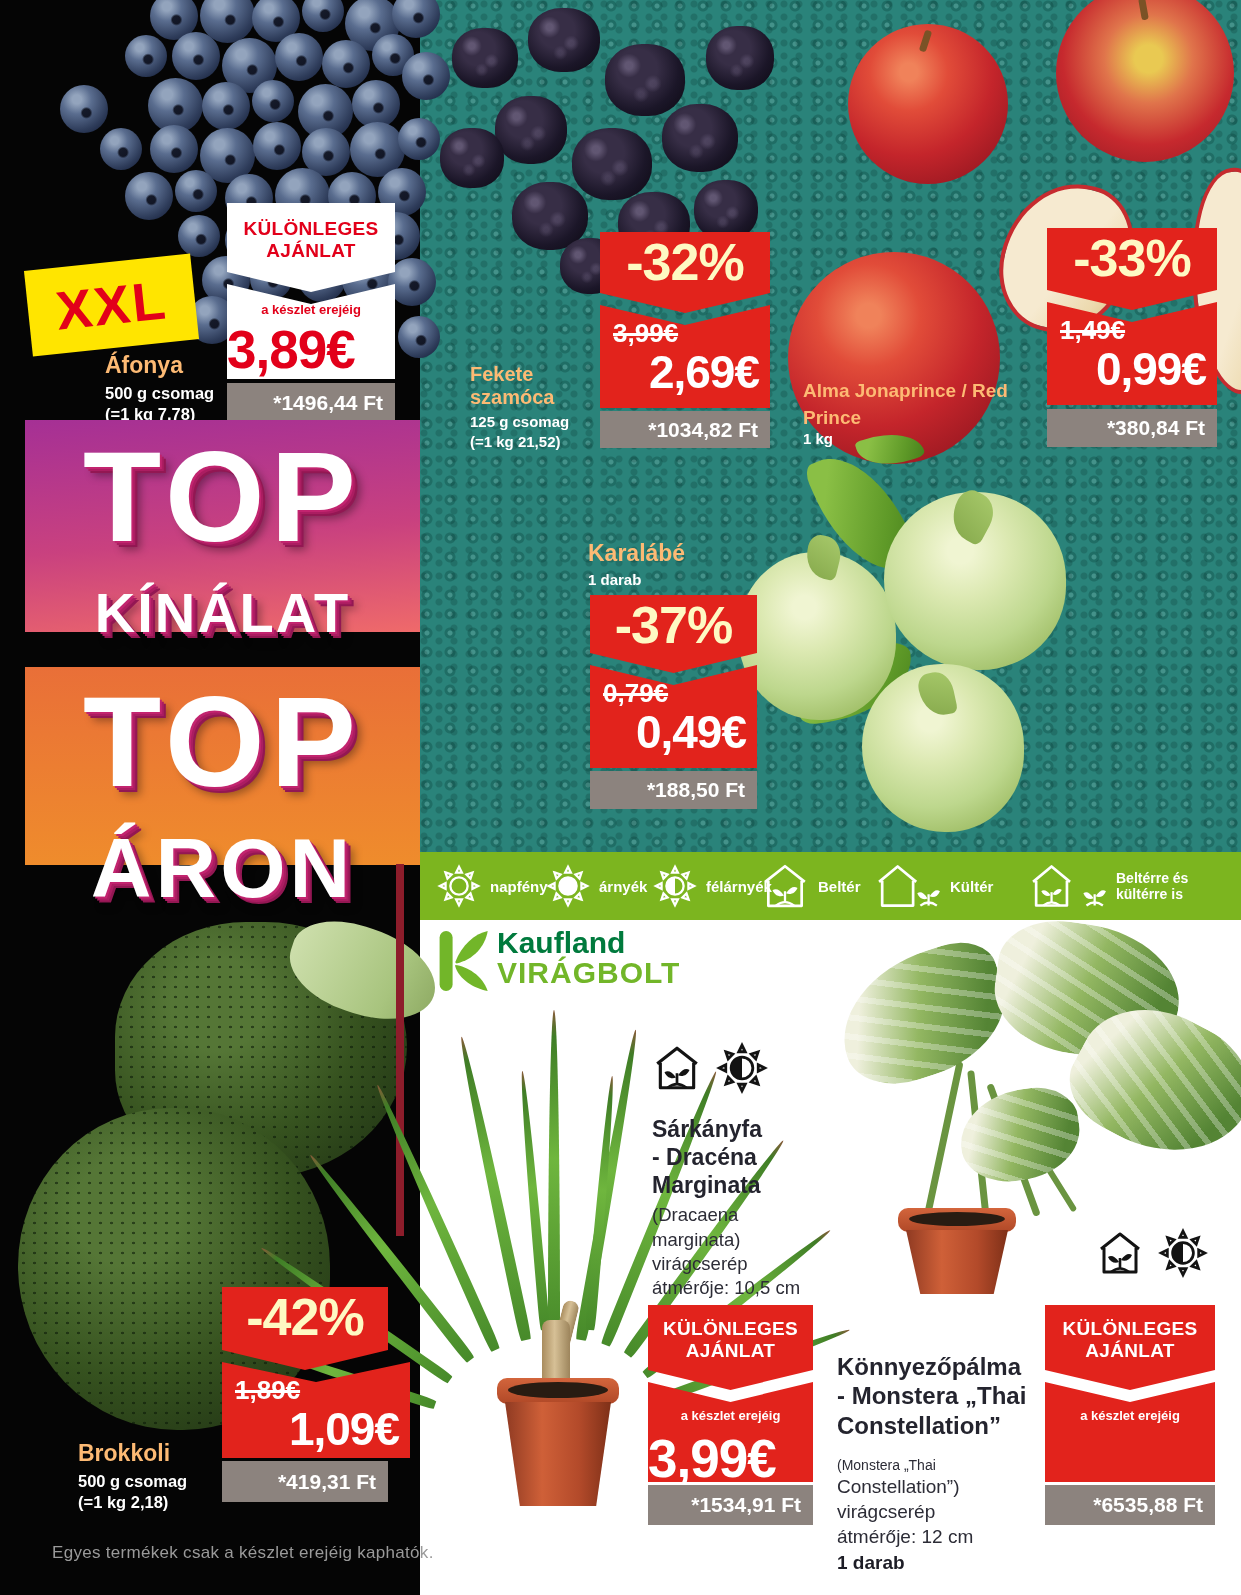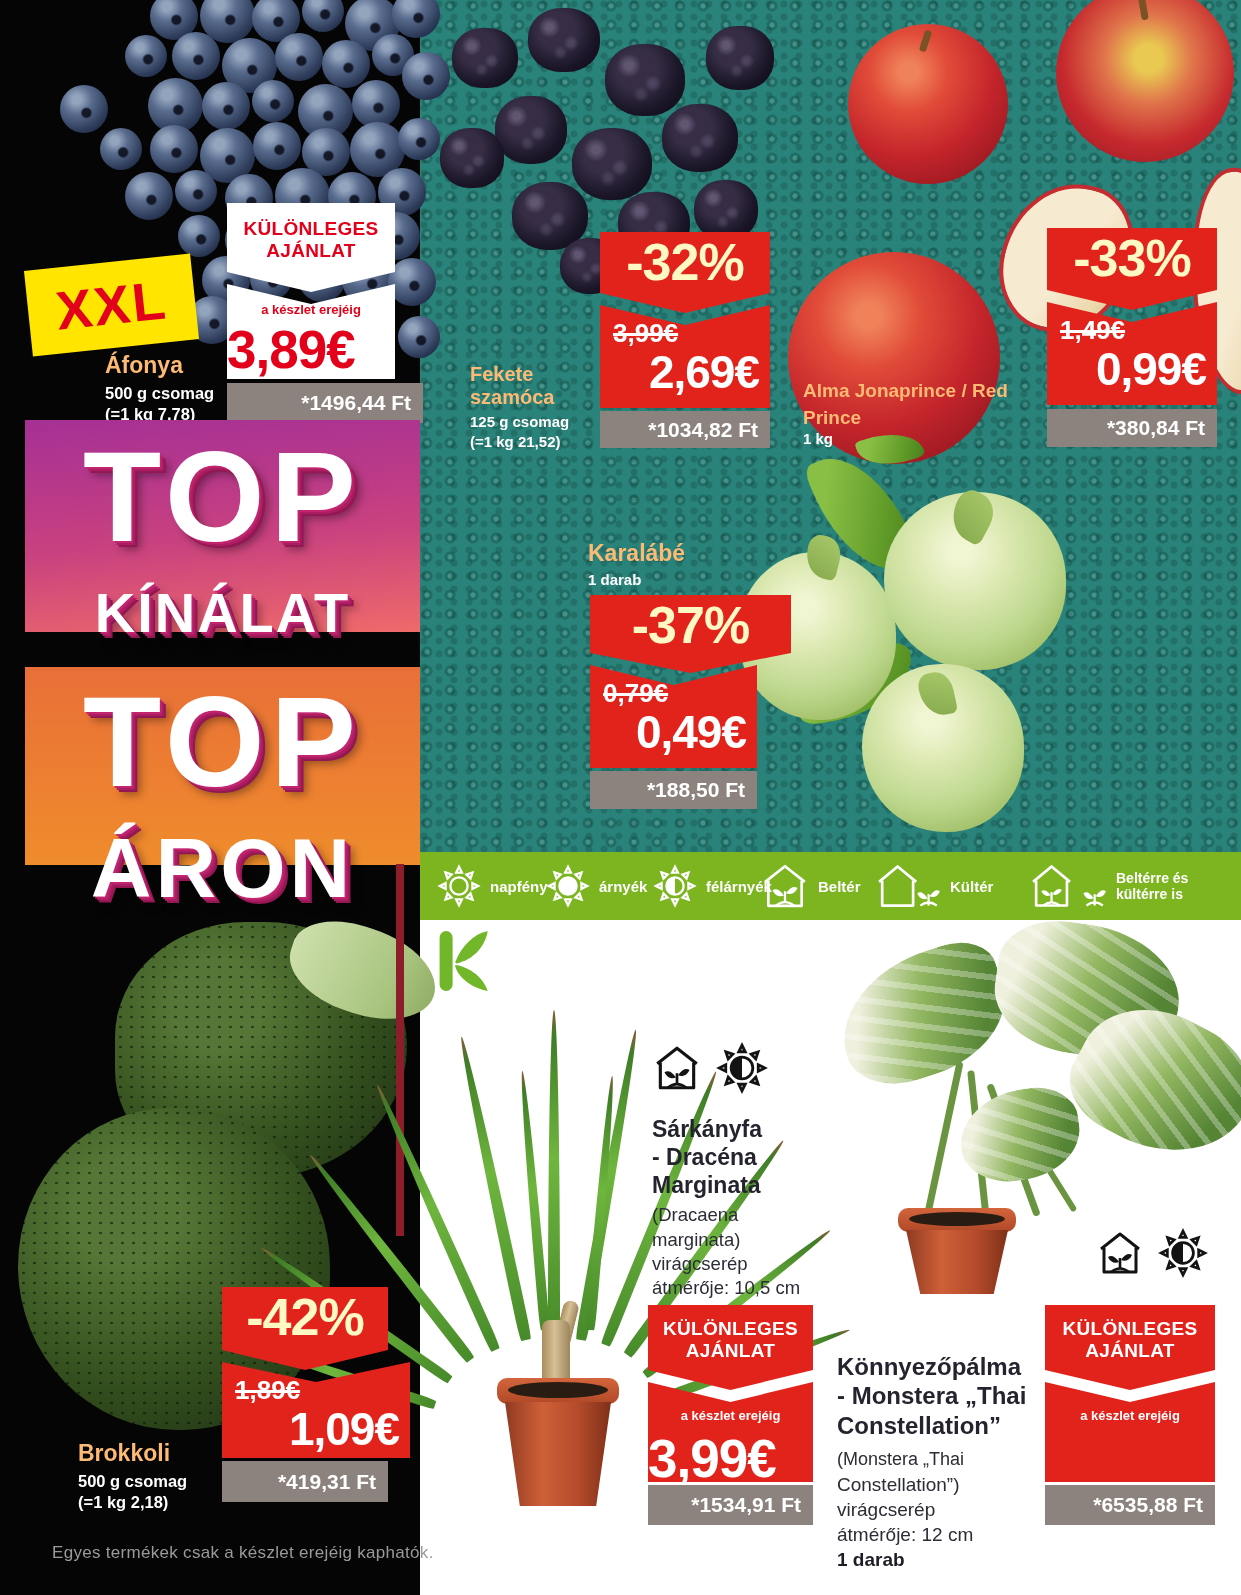--- a/index.html
+++ b/index.html
@@ -208,21 +208,21 @@
     <div class="seg-top white-bg" style="left:227px;top:203px;width:168px;height:89px">
       <div class="offer-title" style="color:#e2001a;padding-top:15px">
         <div>KÜLÖNLEGES</div>
         <div>AJÁNLAT</div>
       </div>
     </div>
     <div class="seg-bot white-bg" style="left:227px;top:284px;width:168px;height:95px">
       <div class="stocknote" style="color:#e2001a;margin-top:18px">a készlet erejéig</div>
       <div class="cenprice" style="color:#e2001a;margin-top:2px">3,89€</div>
     </div>
-    <div class="huf" style="left:227px;top:383px;width:196px;height:40px">*1496,44 Ft</div>
+    <div class="huf" style="left:227px;top:383px;width:168px;height:40px">*1496,44 Ft</div>
   </div>
 
   <div class="abs" style="left:105px;top:352px">
     <div class="pname big">Áfonya</div>
     <div class="ppack" style="font-size:16.5px;margin-top:4px">500 g csomag</div>
     <div class="ppack" style="font-size:16.5px">(=1 kg 7,78)</div>
   </div>
 
   <div>
     <div class="abs grad1"></div>
@@ -265,21 +265,21 @@
     <div class="pname" style="font-size:19px">Alma Jonaprince / Red</div>
     <div class="pname" style="font-size:19px;margin-top:5px">Prince</div>
     <div class="ppack">1 kg</div>
   </div>
 
   <div class="abs" style="left:588px;top:540px">
     <div class="pname big">Karalábé</div>
     <div class="ppack" style="margin-top:3px">1 darab</div>
   </div>
   <div>
-    <div class="seg-top red-bg" style="left:590px;top:595px;width:201px;height:78px">
+    <div class="seg-top red-bg" style="left:590px;top:595px;width:167px;height:78px">
       <div class="pct">-37%</div>
     </div>
     <div class="seg-bot red-bg" style="left:590px;top:665px;width:167px;height:103px">
       <div class="old">0,79€</div>
       <div class="bigprice">0,49€</div>
     </div>
     <div class="huf" style="left:590px;top:771px;width:167px;height:38px">*188,50 Ft</div>
   </div>
 
   <div class="leg" style="left:436px">
@@ -422,20 +422,24 @@
     </svg>
     <span class="two"><span>Beltérre és</span><br><span>kültérre is</span></span>
   </div>
 
   <div class="abs" style="left:437px;top:928px;display:flex;gap:8px">
     <svg width="52" height="66" viewBox="0 0 40 50">
       <rect x="2" y="2" width="10" height="46" rx="5" fill="#72b629"></rect>
       <path d="M14 26 C19 13 29 4 39 2 C37 14 28 24 15 27 Z" fill="#72b629"></path>
       <path d="M14 28 C23 29 35 36 39 48 C28 46 17 39 14 29 Z" fill="#72b629"></path>
     </svg>
+    <div>
+      <div class="brandname">Kaufland</div>
+      <div class="brandsub">VIRÁGBOLT</div>
+    </div>
   </div>
 
   <div>
     <i class="dl" style="left:548px;top:1010px;width:12px;height:330px;transform:rotate(0deg)"></i>
     <i class="dl" style="left:520px;top:1030px;width:12px;height:310px;transform:rotate(-12deg)"></i>
     <i class="dl" style="left:575px;top:1025px;width:12px;height:315px;transform:rotate(10deg)"></i>
     <i class="dl" style="left:490px;top:1060px;width:11px;height:290px;transform:rotate(-24deg)"></i>
     <i class="dl" style="left:600px;top:1050px;width:11px;height:295px;transform:rotate(22deg)"></i>
     <i class="dl" style="left:465px;top:1100px;width:11px;height:260px;transform:rotate(-38deg)"></i>
     <i class="dl" style="left:622px;top:1090px;width:11px;height:265px;transform:rotate(36deg)"></i>
@@ -574,21 +578,21 @@
             </g>
           </g>
       </g>
     </svg>
   </div>
 
   <div class="abs" style="left:837px;top:1352px;width:200px">
     <div class="mname">Könnyezőpálma</div>
     <div class="mname">- Monstera „Thai</div>
     <div class="mname">Constellation”</div>
-    <div class="dsub" style="font-size:18px;margin-top:8px">(Monstera „Thai</div>
+    <div class="dsub" style="font-size:14px;margin-top:16px">(Monstera „Thai</div>
     <div class="dsub" style="font-size:19px">Constellation”)</div>
     <div class="dsub" style="font-size:19px">virágcserép</div>
     <div class="dsub" style="font-size:19px">átmérője: 12 cm</div>
     <div class="dqty" style="font-size:19px">1 darab</div>
   </div>
 
   <div>
     <div class="seg-top red-bg" style="left:1045px;top:1305px;width:170px;height:85px">
       <div class="offer-title">
         <div>KÜLÖNLEGES</div>

